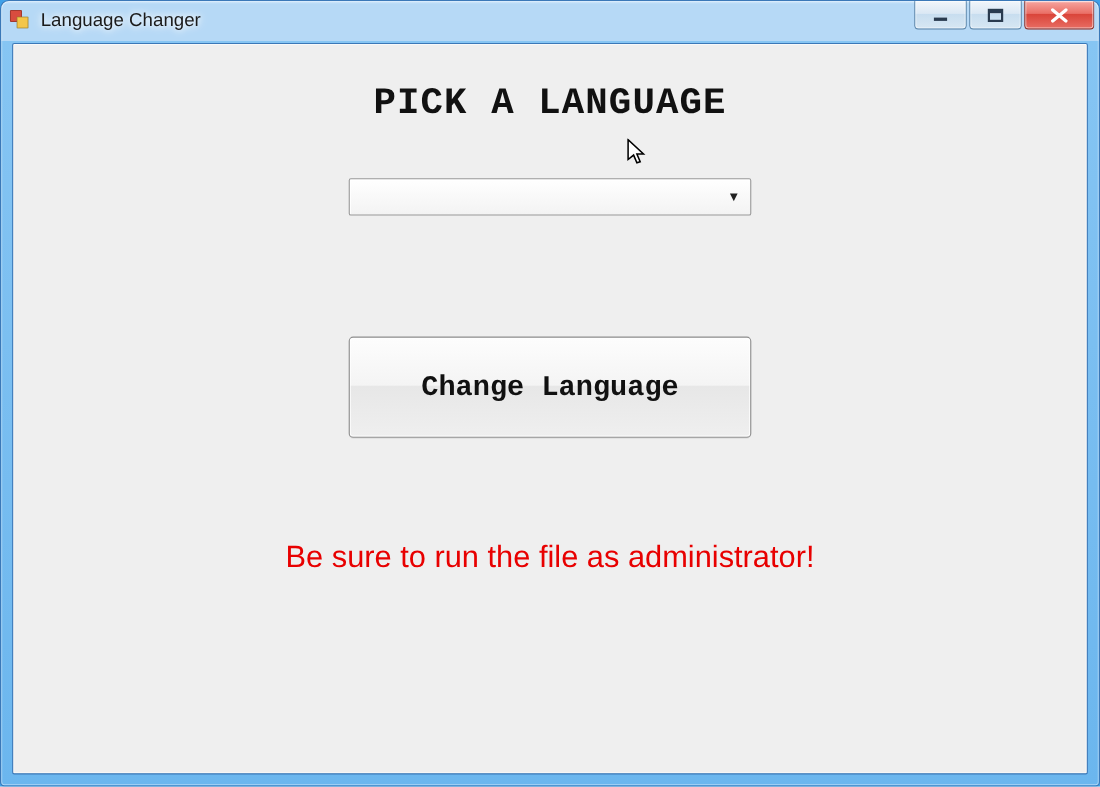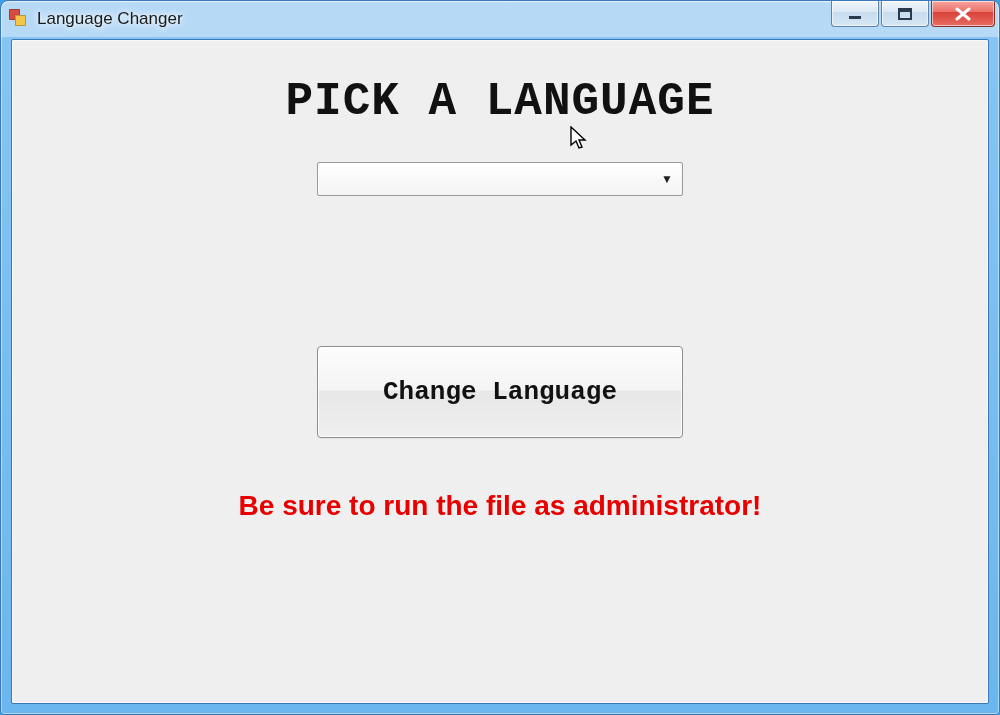--- a/index.html
+++ b/index.html
@@ -78,21 +78,21 @@
       width: 100%; height: 100%;
     }
 
     .heading {
       position: absolute;
       left: 0; right: 0;
       top: 36px;
       text-align: center;
       font-family: Consolas, "Courier New", monospace;
       font-weight: 700;
-      font-size: 46px;
+      font-size: 34px;
       letter-spacing: 1px;
       color: #111;
     }
 
     .combo {
       position: absolute;
       left: 50%; transform: translateX(-50%);
       top: 122px;
       width: 366px; height: 34px;
       background: linear-gradient(to bottom, #ffffff, #f3f3f3);
@@ -120,30 +120,29 @@
       width: 366px; height: 92px;
       border: 1px solid #8e8e8e;
       border-radius: 4px;
       background: linear-gradient(to bottom, #fdfdfd 0%, #f4f4f4 48%, #e7e7e7 49%, #efefef 100%);
       font-family: Consolas, "Courier New", monospace;
       font-weight: 700;
       font-size: 26px;
       color: #111;
       box-shadow: inset 0 0 0 1px rgba(255,255,255,0.8), 0 1px 0 rgba(0,0,0,0.05);
       cursor: default;
-      margin-top: 40px;
     }
 
     .warning {
       position: absolute;
       left: 0; right: 0;
       top: 450px;
       text-align: center;
       font-family: "Segoe UI", Tahoma, sans-serif;
-      font-weight: 700;
+      font-weight: 400;
       font-size: 28px;
       color: #e80000;
     }
 
     .cursor {
       position: absolute;
       top: 86px; left: 558px;
       pointer-events: none;
     }
   </style>

